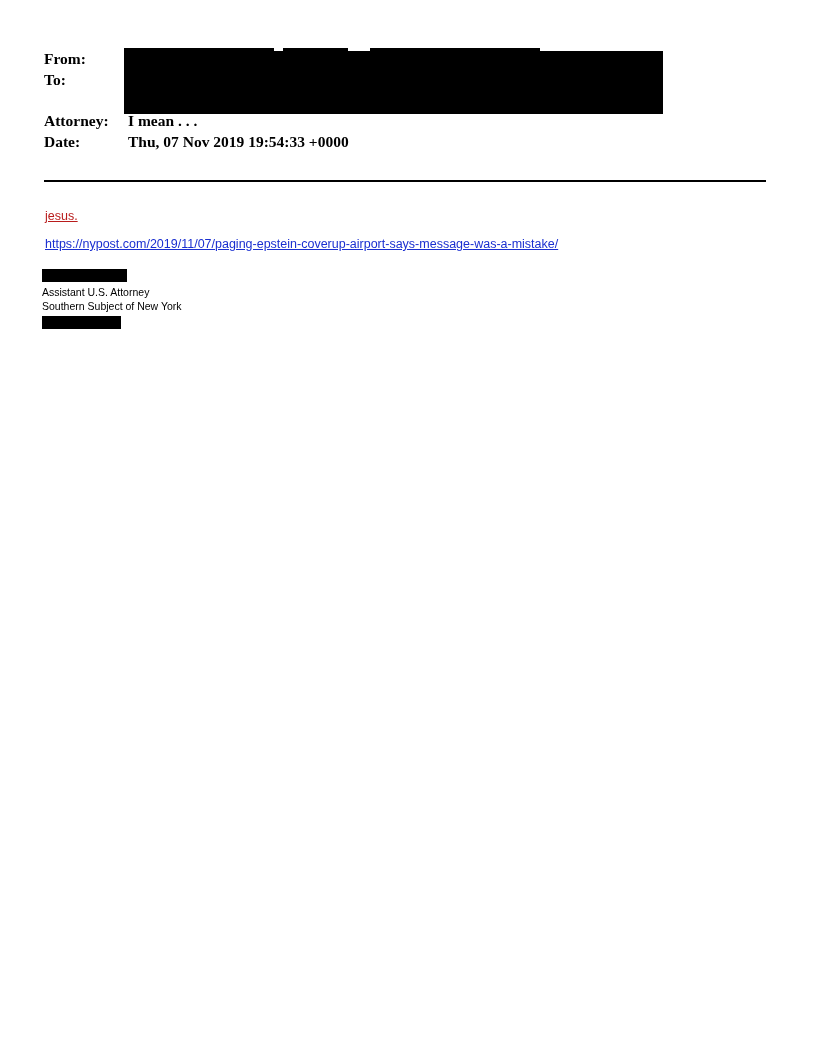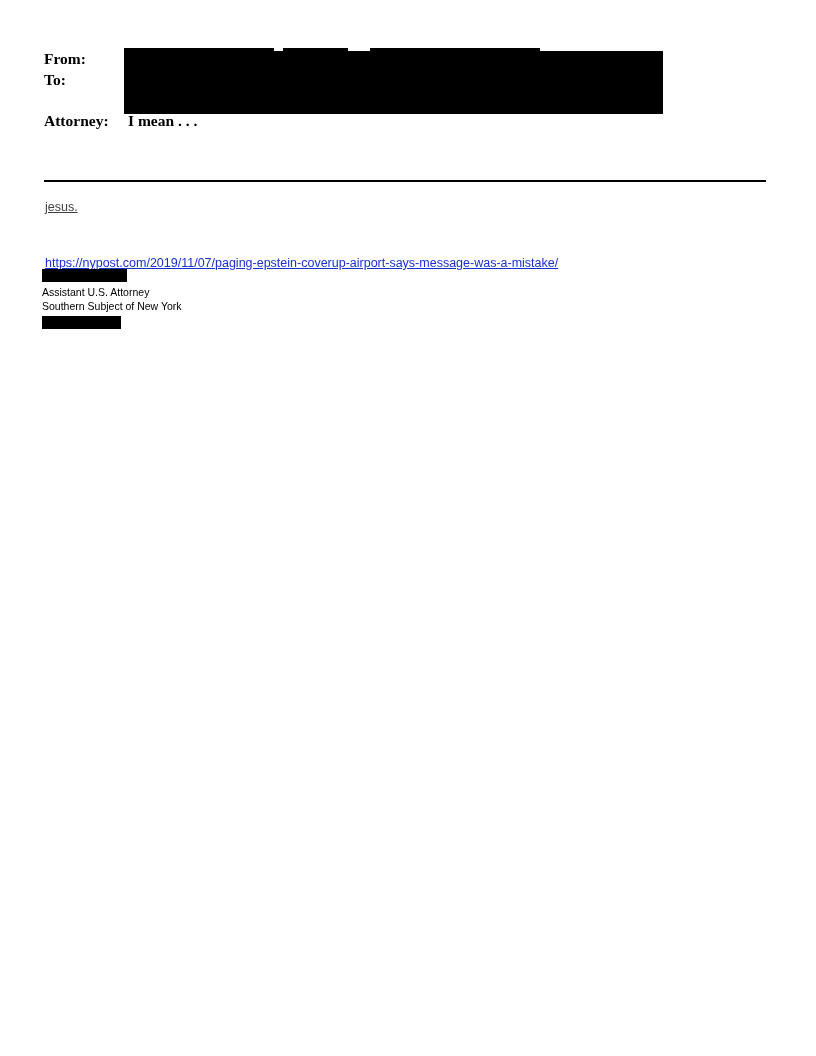--- a/index.html
+++ b/index.html
@@ -98,39 +98,38 @@
     top: 180px;
     width: 722px;
     height: 2px;
     background: #000000;
   }
 
   
   .body-text {
     position: absolute;
     left: 45px;
-    top: 199px;
+    top: 208px;
     font-family: "Liberation Sans", sans-serif;
     font-size: 12.5px;
     line-height: 17px;
-    color: #404040;
+    color: #b91c1c;
     text-decoration: underline;
   }
 
   .body-link {
     position: absolute;
     left: 45px;
     top: 236px;
     font-family: "Liberation Sans", sans-serif;
     font-size: 12.5px;
     line-height: 17px;
     color: #1a2fd0;
     text-decoration: underline;
     cursor: pointer;
-    margin-top: 19px;
   }
 
   
   .sig {
     position: absolute;
     left: 42px;
     top: 269px;
     width: 300px;
     font-family: Liberation Sans, sans-serif;
     font-size: 10.5px;
@@ -171,20 +170,24 @@
     <div class="hdr-row">
       <div class="hdr-label">To:</div>
       <div class="hdr-value"></div>
     </div>
 
     <div class="hdr-row" style="margin-top:20px;">
       <div class="hdr-label">Attorney:</div>
       <div class="hdr-value">I mean . . .</div>
     </div>
 
+    <div class="hdr-row">
+      <div class="hdr-label">Date:</div>
+      <div class="hdr-value">Thu, 07 Nov 2019 19:54:33 +0000</div>
+    </div>
 
   </div>
 
   <div class="redact-block redact-from-to-2"></div>
   <div class="redact-block redact-from-to-3"></div>
   <div class="redact-block redact-from-to-4"></div>
   <div class="redact-block redact-from-to"></div>
 
   <div class="hr-rule"></div>
 

